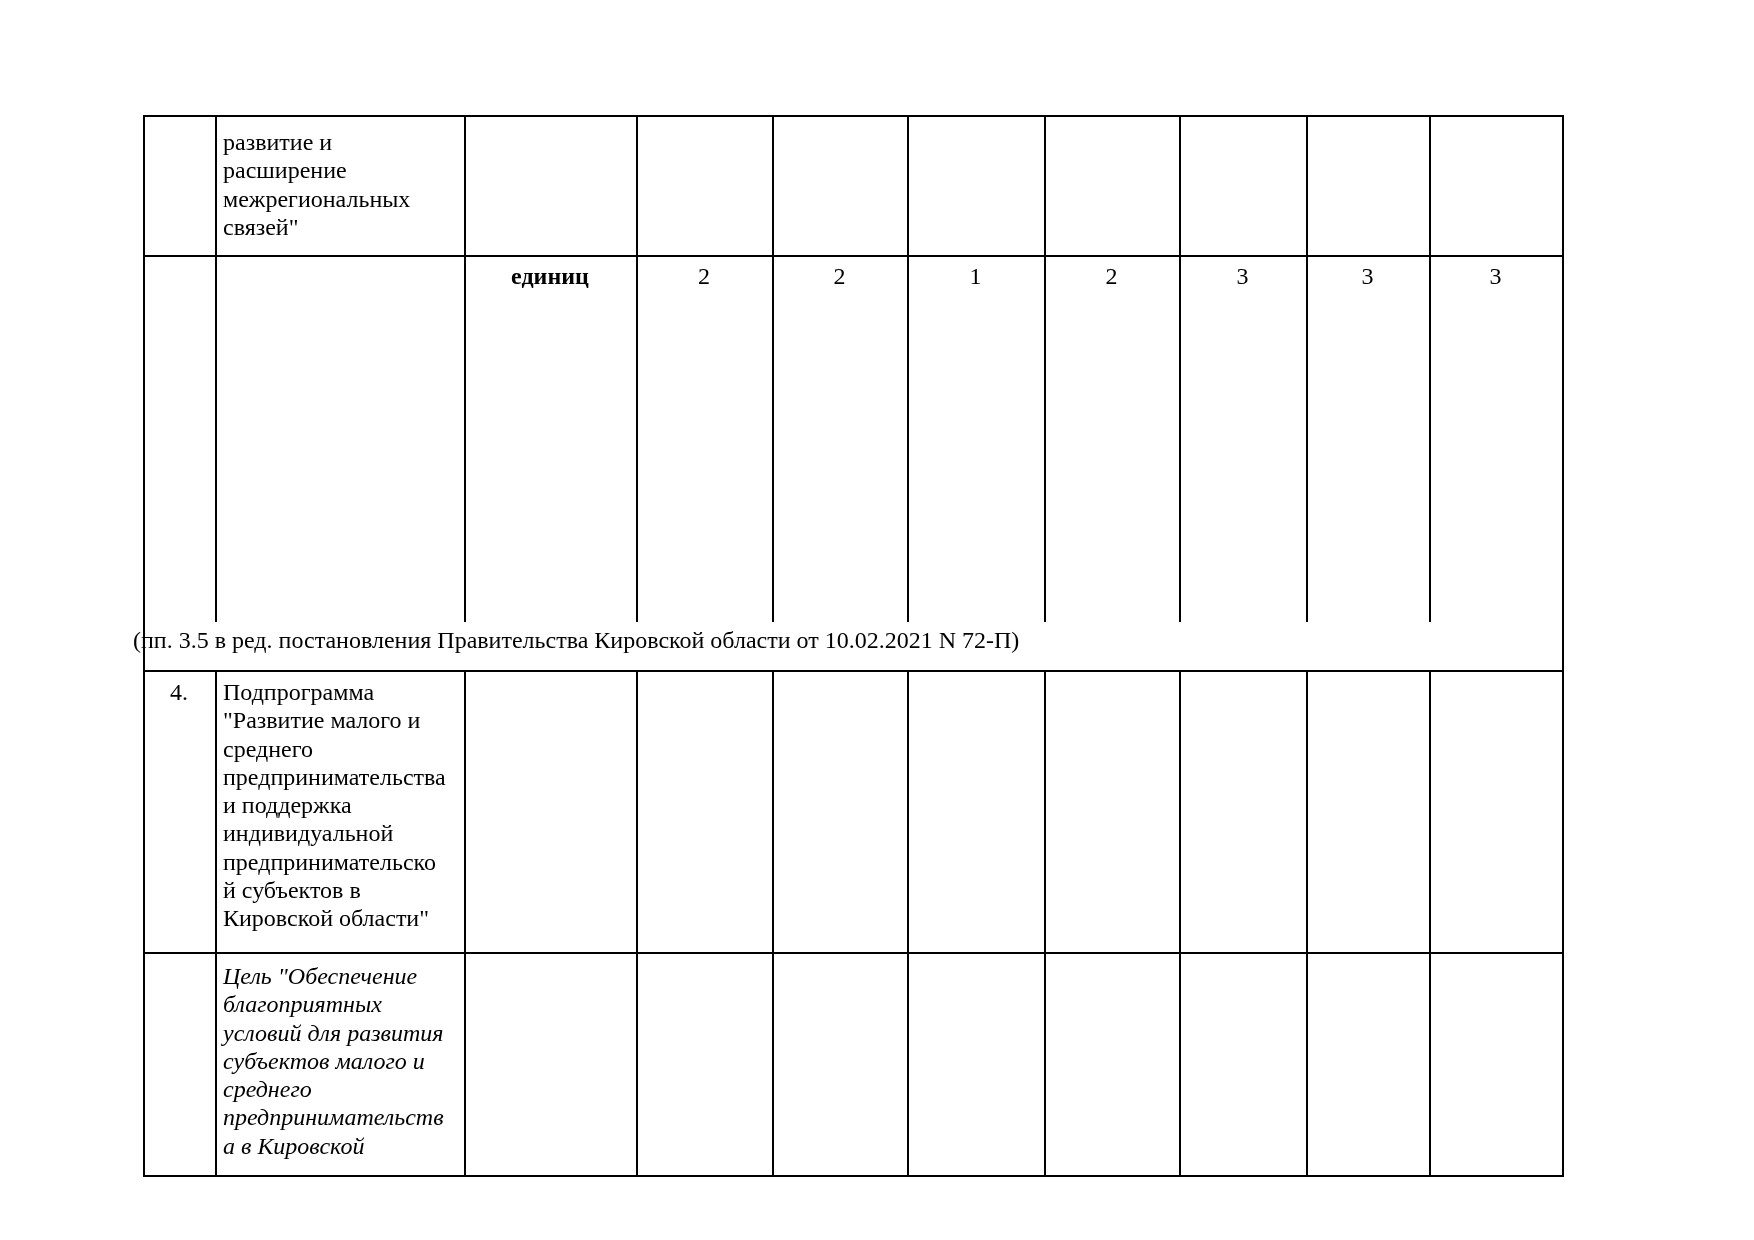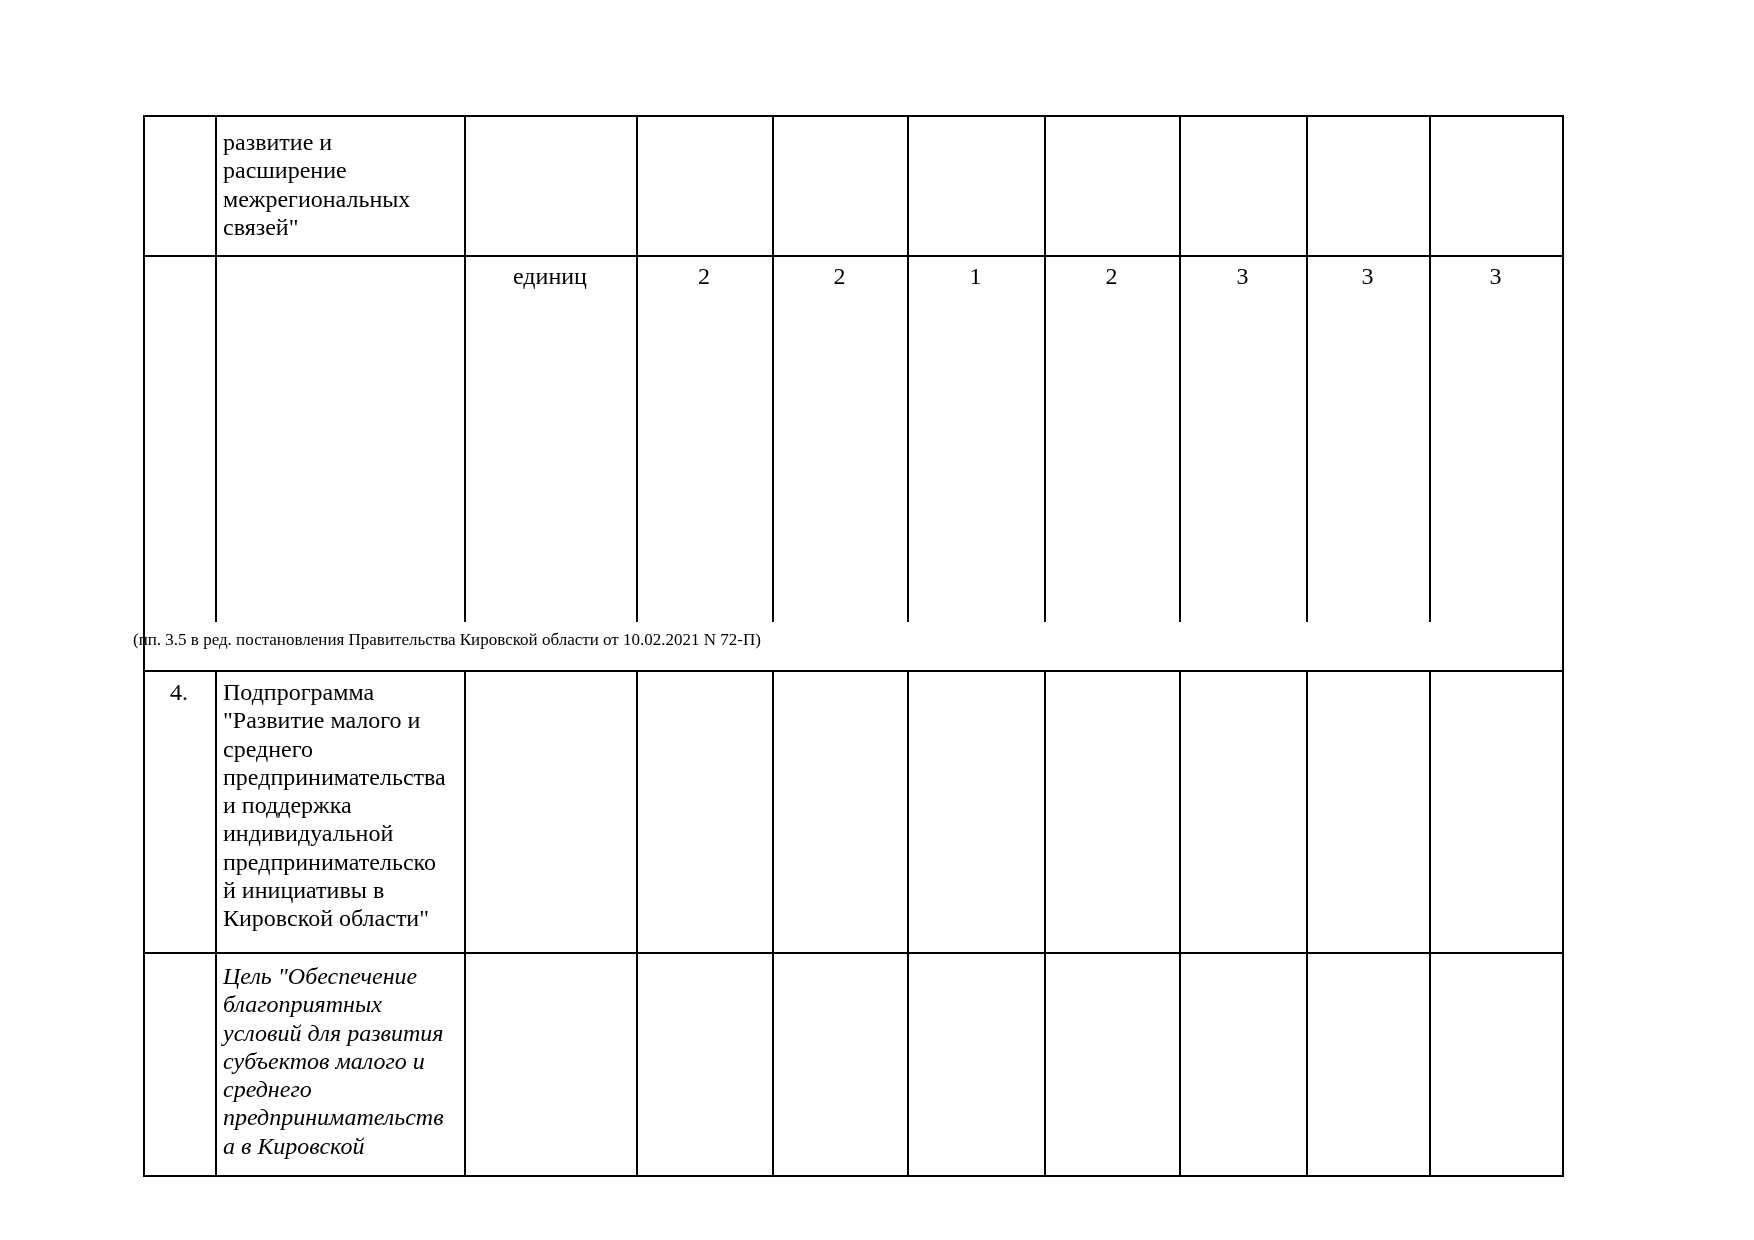--- a/index.html
+++ b/index.html
@@ -14,38 +14,38 @@
   }
   .cell{
     position:absolute;
     font-size:24px;
     line-height:28.3px;
     white-space:pre-line;
     color:#000000;
   }
   .c-num {left:145px;width:68px;text-align:center;}
   .c-name{left:223px;width:238px;text-align:left;}
-  .c-unit{left:466px;width:168px;text-align:center;}
+  .c-unit{left:466px;width:168px;text-align:center;font-weight:bold;}
   .c-v1{left:638px;width:132px;text-align:center;}
   .c-v2{left:774px;width:131px;text-align:center;}
   .c-v3{left:909px;width:133px;text-align:center;}
   .c-v4{left:1046px;width:131px;text-align:center;}
   .c-v5{left:1181px;width:123px;text-align:center;}
   .c-v6{left:1308px;width:119px;text-align:center;}
   .c-v7{left:1431px;width:129px;text-align:center;}
   .r-a{top:128px;}
   .r-b{top:262px;}
   .r-c{top:678px;}
   .r-d{top:962px;}
   .italic{font-style:italic;}
   .note{
     position:absolute;
     left:133px;top:626px;
     width:1400px;
-    font-size:17px;line-height:28.3px;
+    font-size:24px;line-height:28.3px;
     white-space:pre-line;
   }
   .vl{position:absolute;width:2px;background:#000000;}
   .hl{position:absolute;height:2px;background:#000000;left:143px;width:1421px;}
   
   .x1{left:215px;}  .x2{left:464px;}  .x3{left:636px;}
   .x4{left:772px;}  .x5{left:907px;}  .x6{left:1044px;}
   .x7{left:1179px;} .x8{left:1306px;} .x9{left:1429px;}
   .sec1{top:115px;height:507px;}   
   .sec2{top:670px;height:505px;}   
@@ -113,21 +113,21 @@
   <div class="note">(пп. 3.5 в ред. постановления Правительства Кировской области от 10.02.2021 N 72-П)</div>
 
   <div class="cell r-c c-num">4.</div>
   <div class="cell r-c c-name">Подпрограмма
 "Развитие малого и
 среднего
 предпринимательства
 и поддержка
 индивидуальной
 предпринимательско
-й инициативы в
+й субъектов в
 Кировской области"</div>
   <div class="cell r-c c-unit"></div>
   <div class="cell r-c c-v1"></div>
   <div class="cell r-c c-v2"></div>
   <div class="cell r-c c-v3"></div>
   <div class="cell r-c c-v4"></div>
   <div class="cell r-c c-v5"></div>
   <div class="cell r-c c-v6"></div>
   <div class="cell r-c c-v7"></div>
 

